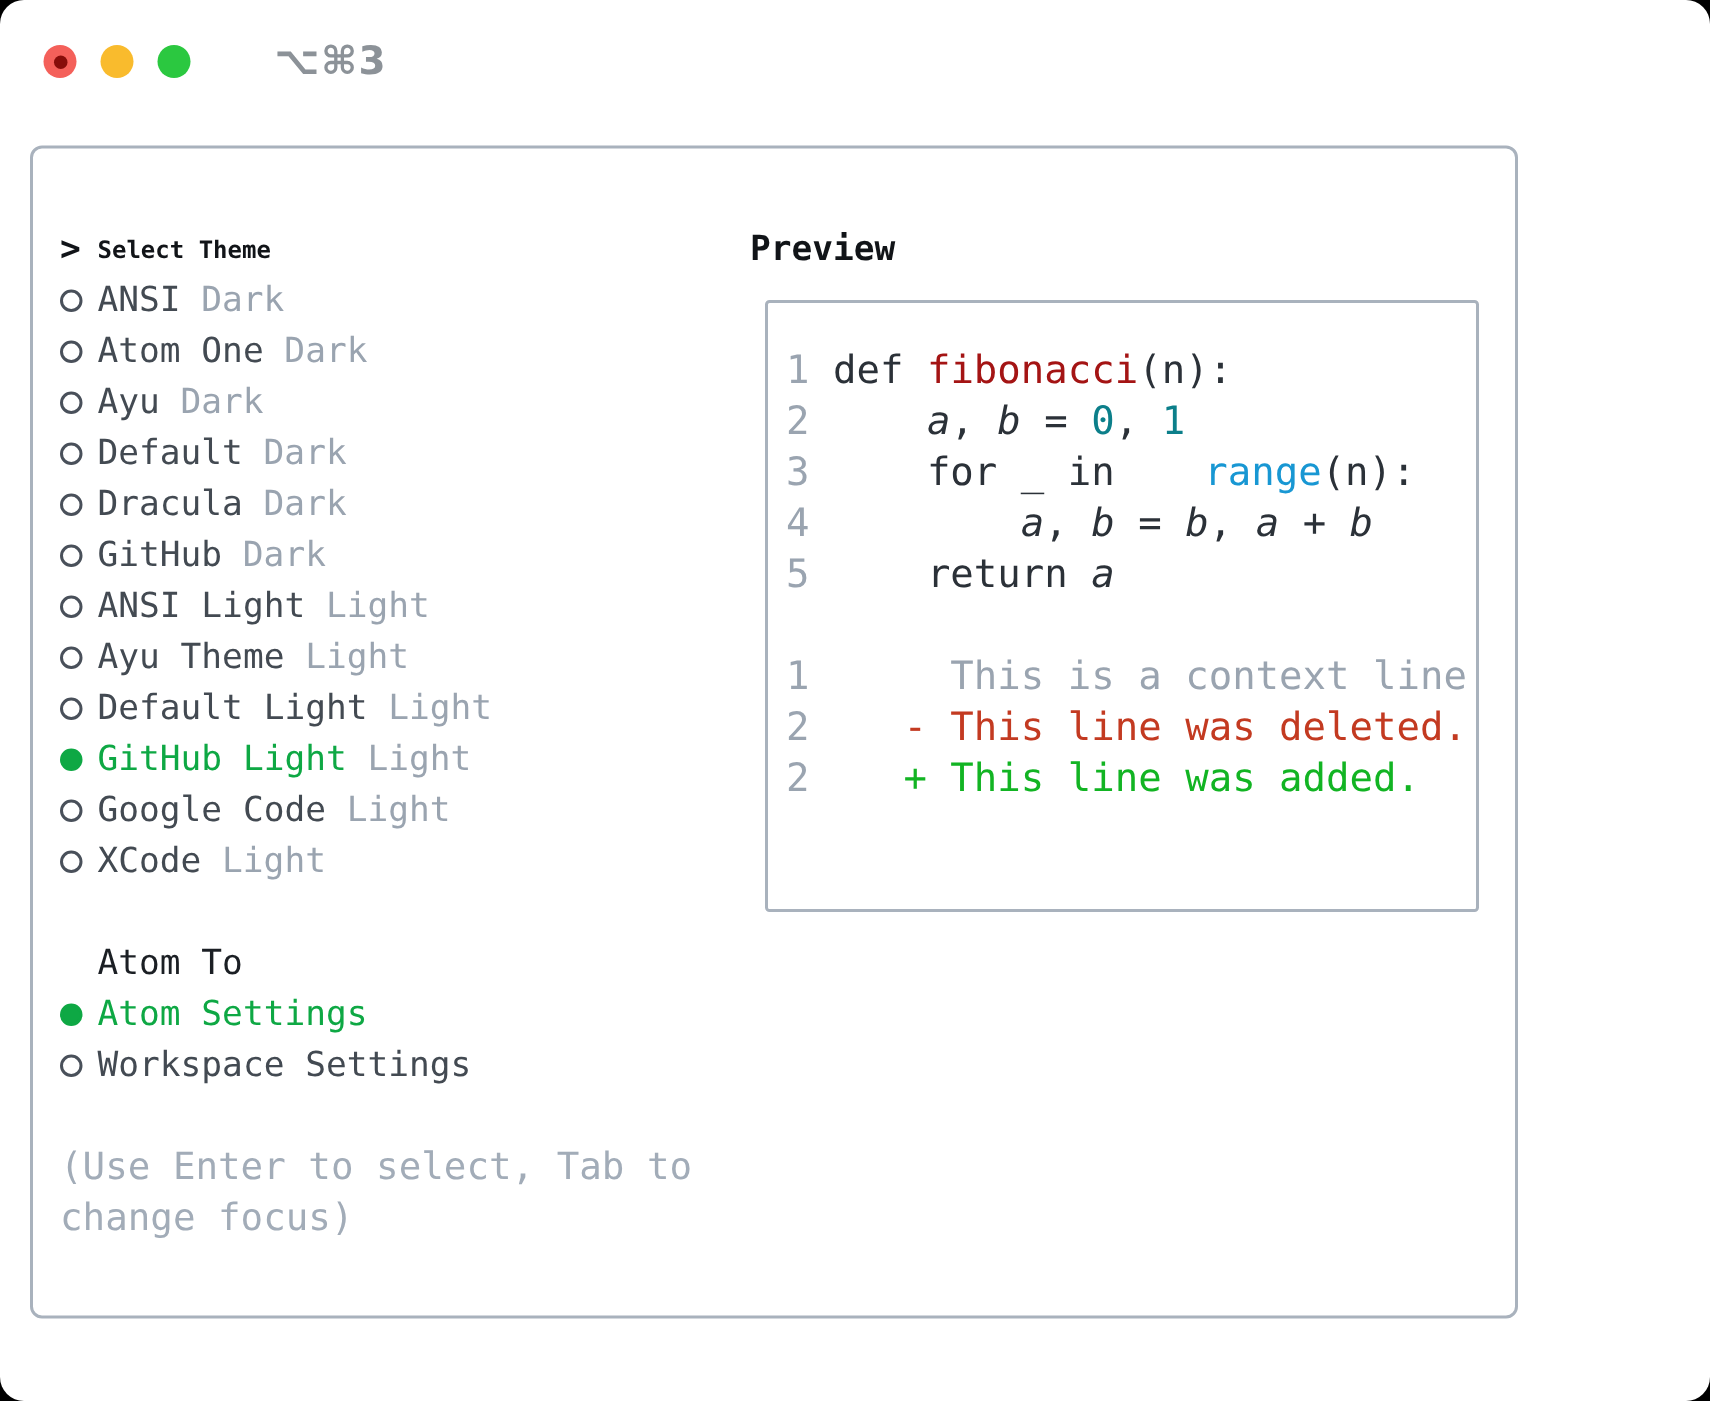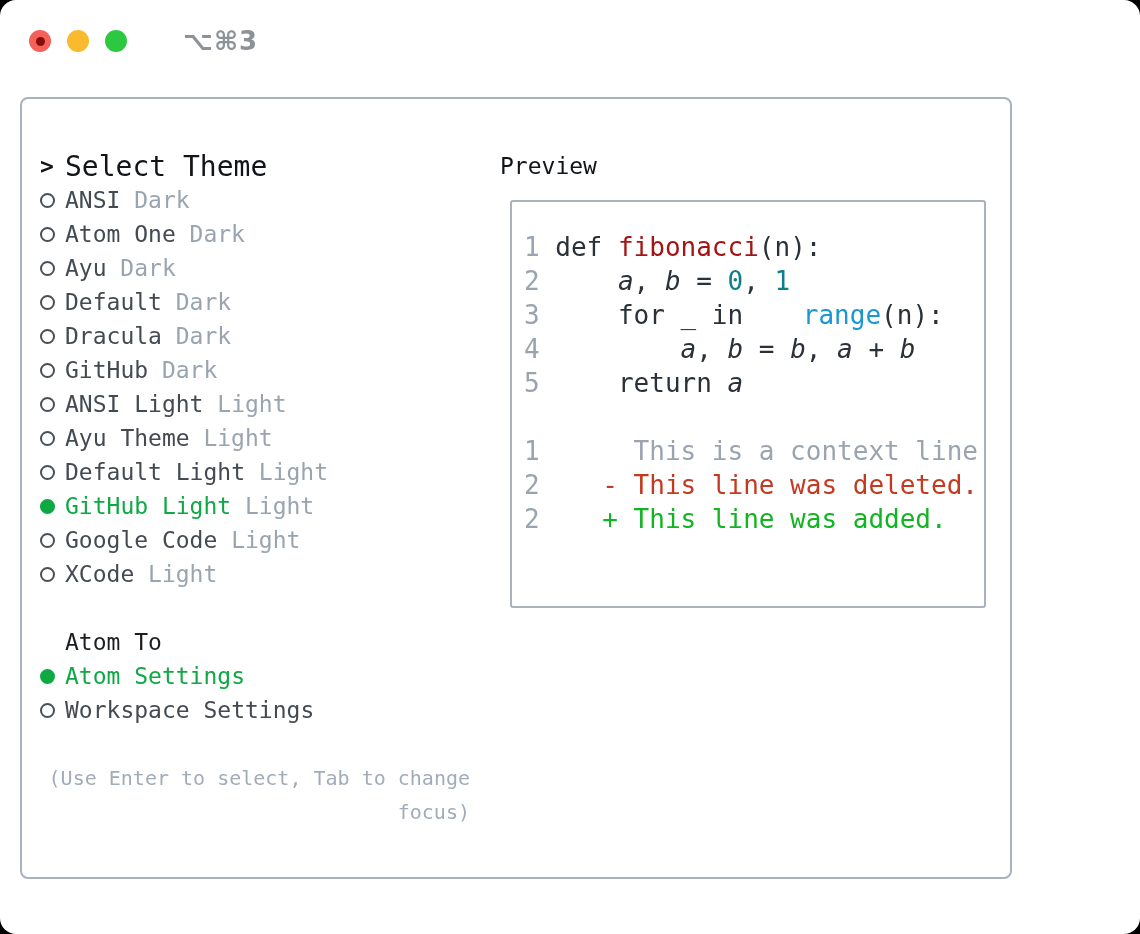--- a/index.html
+++ b/index.html
@@ -26,31 +26,31 @@
   .tl .dot{position:absolute;left:50%;top:50%;width:9px;height:9px;margin:-4.5px 0 0 -4.5px;border-radius:50%;background:var(--traffic-red-dot);}
   .wtitle{margin-left:40px;font-family:"DejaVu Sans",sans-serif;font-weight:bold;font-size:26px;color:var(--title-gray);letter-spacing:1px;}
   
   .panel{position:absolute;left:20px;top:97px;width:992px;height:782px;
     border:2px solid var(--border);border-radius:8px;box-sizing:border-box;}
   
   .leftcol{position:absolute;left:18px;top:50px;}
   .row{display:flex;align-items:center;height:34px;font-size:23px;color:var(--item-text);}
   .marker{width:25px;flex:none;display:flex;align-items:center;}
   .prefix{font-weight:bold;color:var(--heading);font-size:23px;}
-  .h1{font-weight:normal;color:var(--heading);font-size:28px;}
+  .h1{font-weight:bold;color:var(--heading);font-size:16px;}
   .h2{color:#1b1f24;font-size:23px;}
   .radio{width:15px;height:15px;border:2px solid #49505a;border-radius:50%;box-sizing:border-box;}
   .radio.sel{background:var(--green);border-color:var(--green);}
   .name.sel{color:var(--green);}
   .suffix{color:var(--muted);margin-left:0.6em;text-align:center;}
   .spacer{height:34px;}
-  .hint{width:430px;font-size:20px;line-height:34px;color:var(--hint);text-align:right;}
+  .hint{width:430px;font-size:25px;line-height:34px;color:var(--hint);}
   
   .preview-heading{position:absolute;left:478px;top:50px;height:34px;line-height:34px;
-    font-weight:normal;font-size:23px;color:var(--heading);}
+    font-weight:bold;font-size:23px;color:var(--heading);}
   .preview-box{position:absolute;left:488px;top:101px;width:476px;height:408px;
     border:2px solid var(--border);border-radius:3px;box-sizing:border-box;overflow:hidden;}
   #code{margin:0;padding:28px 0 0 12px;font-family:"DejaVu Sans Mono",monospace;
     font-size:26px;line-height:34px;}
   .cl{height:34px;white-space:pre;}
   .lnum{color:var(--muted);}
   .tok-plain{color:var(--code-text);}
   .tok-function{color:var(--func-red);}
   .tok-number{color:var(--num-teal);}
   .tok-builtin{color:var(--builtin-blue);margin-left:44px;}

